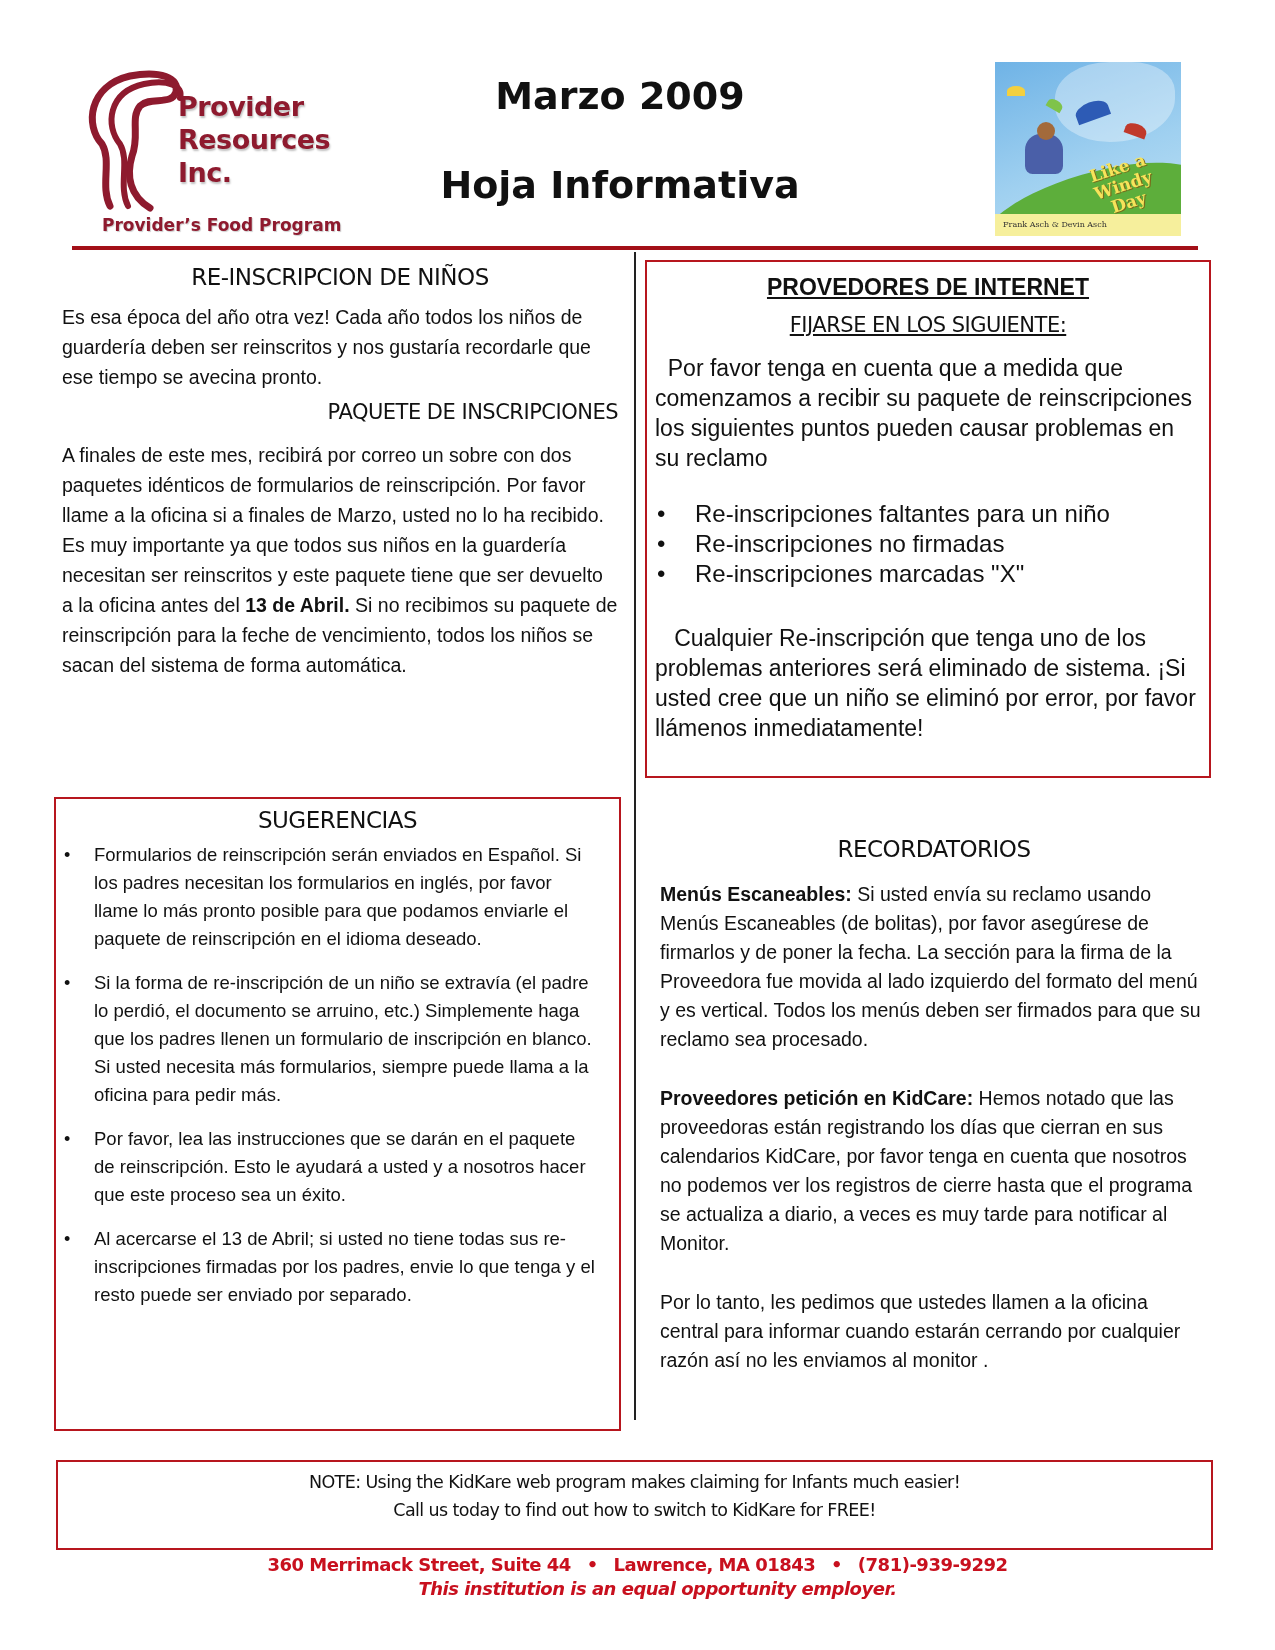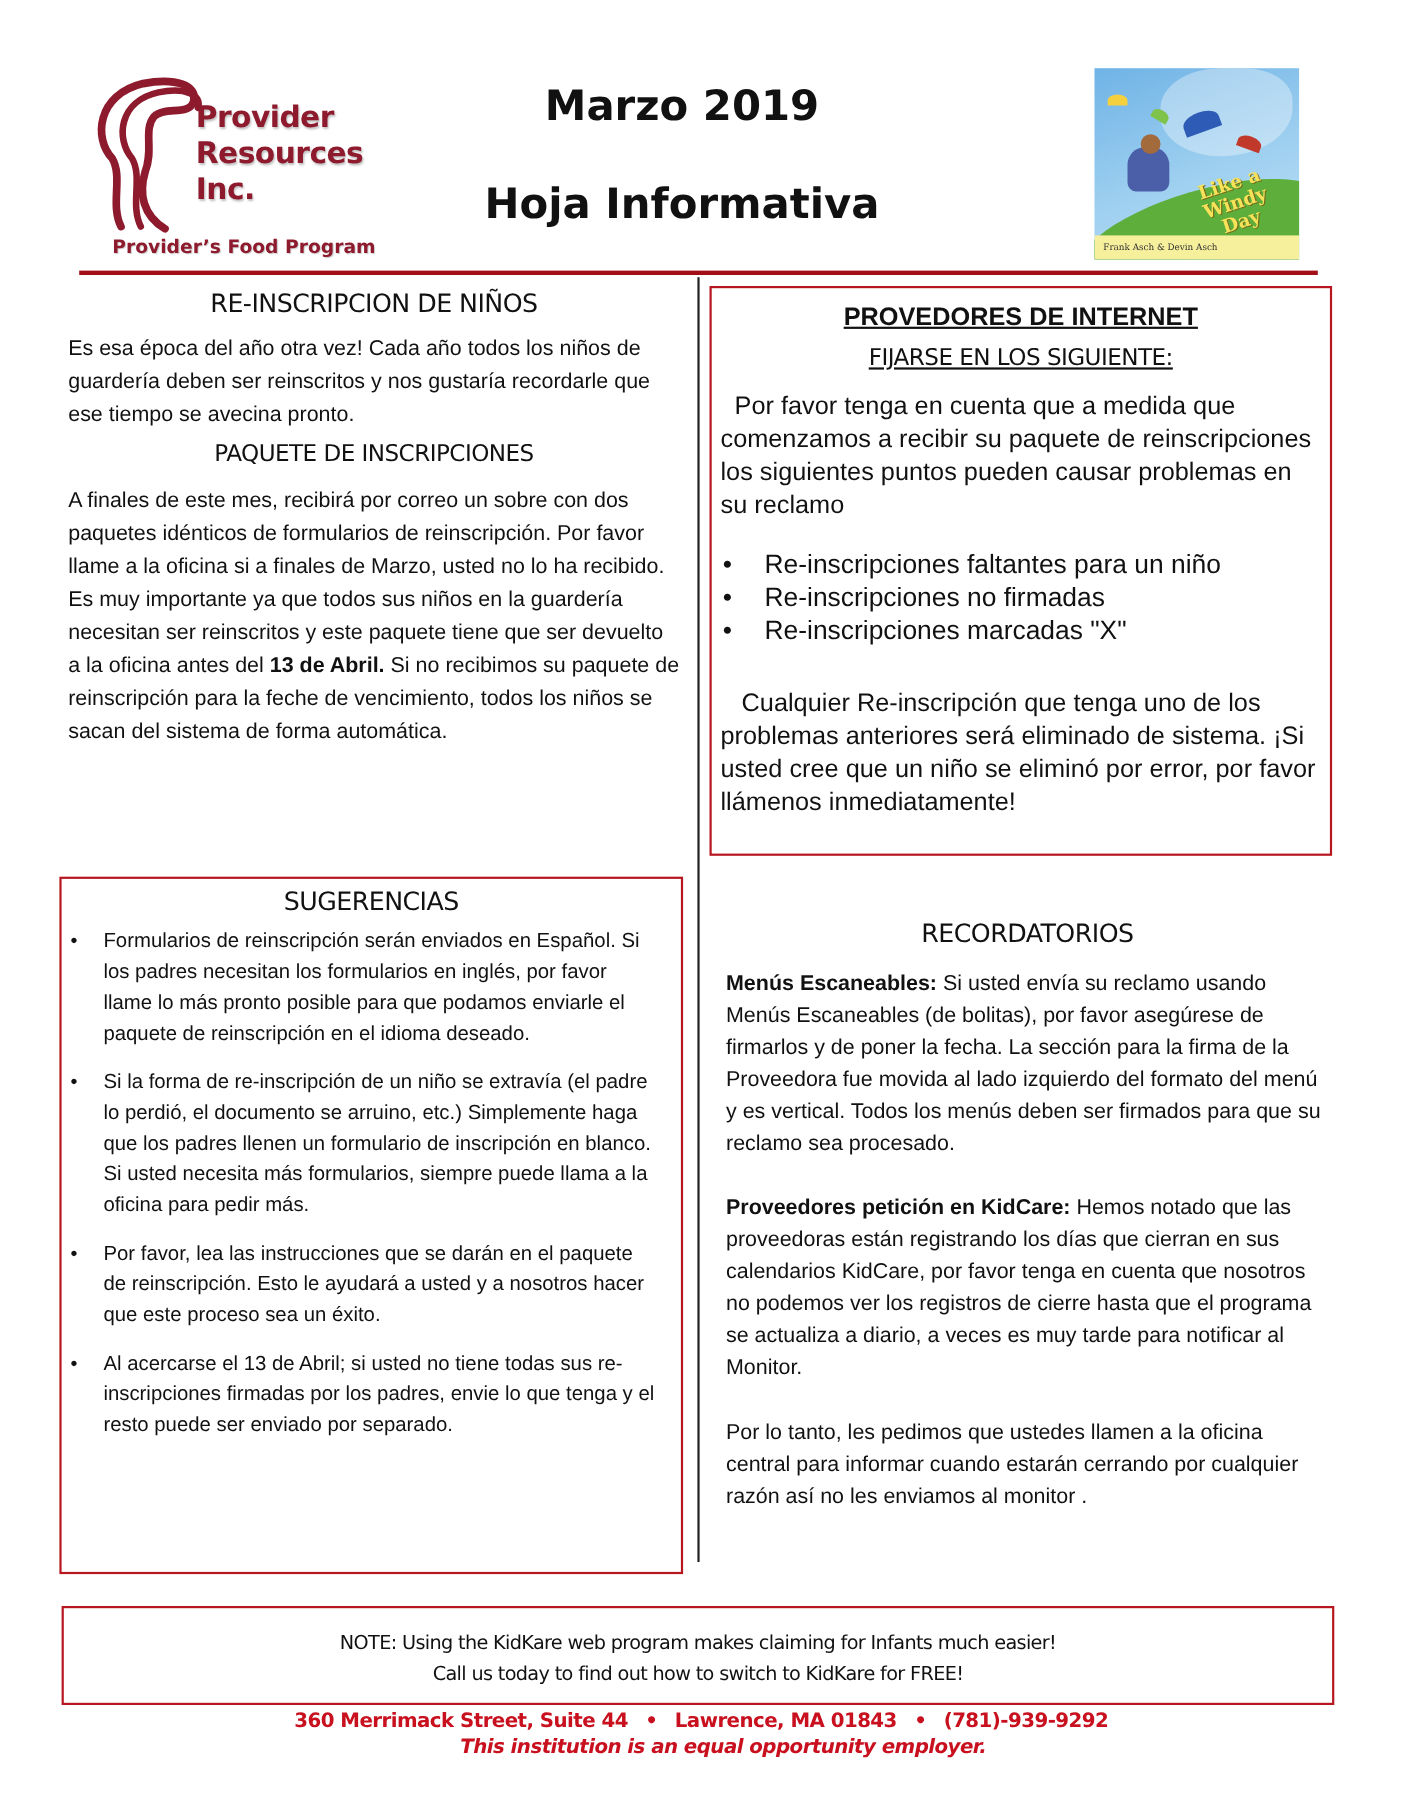--- a/index.html
+++ b/index.html
@@ -52,21 +52,21 @@
   .col-divider { position: absolute; left: 634px; top: 252px; width: 2px; height: 1168px; background: #222; }
 
   
   .sec-title { text-align: center; font-size: 23px; font-family: "DejaVu Sans", sans-serif;
                letter-spacing: -0.5px; }
   .body-text { font-size: 19.5px; line-height: 30px; }
 
   .left-intro { position: absolute; left: 62px; top: 264px; width: 556px; }
   .left-intro .sec-title { margin: 0 0 12px 0; }
   .left-intro p { margin: 0; }
-  .left-intro .sub-title { font-size: 21px; margin: 8px 0 16px 0; }
+  .left-intro .sub-title { font-size: 21px; margin: 8px 0 16px 0; text-align: right; }
 
   .sug-box { position: absolute; left: 54px; top: 797px; width: 567px; height: 634px;
              border: 2px solid #b7161e; box-sizing: border-box; }
   .sug-box .sec-title { margin-top: 8px; margin-bottom: 8px; }
   .sug-box ul { list-style: none; margin: 0; padding: 0 0 0 0; }
   .sug-box li { position: relative; padding-left: 38px; padding-right: 20px;
                 font-size: 18.5px; line-height: 28px; margin-bottom: 16px; }
   .sug-box li::before { content: "\2022"; position: absolute; left: 8px; top: 0; font-size: 18px; }
 
   .isp-box { position: absolute; left: 645px; top: 260px; width: 566px; height: 518px;
@@ -80,21 +80,21 @@
   .isp-box li { position: relative; padding-left: 40px; font-size: 24px; line-height: 30px; }
   .isp-box li::before { content: "\2022"; position: absolute; left: 2px; top: 0; }
 
   .recordatorios { position: absolute; left: 660px; top: 836px; width: 548px; }
   .recordatorios .sec-title { margin-bottom: 18px; }
   .recordatorios p { margin: 0 0 30px 0; font-size: 19.5px; line-height: 29px; }
   .recordatorios b { font-weight: bold; }
 
   .note-box { position: absolute; left: 56px; top: 1460px; width: 1157px; height: 90px;
               border: 2px solid #b7161e; box-sizing: border-box; text-align: center;
-              padding-top: 18px; font-family: "DejaVu Sans", sans-serif; font-size: 17.5px;
+              padding-top: 6px; font-family: "DejaVu Sans", sans-serif; font-size: 17.5px;
               line-height: 28px; letter-spacing: -0.6px; }
 
   .footer { position: absolute; left: 0; top: 1553px; width: 1275px; text-align: center; color: #c8101e;
             font-family: "DejaVu Sans", sans-serif; font-weight: bold; font-size: 18px; line-height: 24px;
             letter-spacing: -0.5px; }
   .footer .addr span.sep { margin: 0 10px; }
   .footer .eq { font-style: italic; padding-left: 40px; }
 </style>
 </head>
 <body>
@@ -105,21 +105,21 @@
     <path d="M48 140 C 38 120, 50 95, 40 78 C 25 60, 28 26, 64 18 C 88 13, 104 20, 100 32" fill="none" stroke="#8e1a2e" stroke-width="6" stroke-linecap="round"></path>
   </svg>
   <div class="brand">
     <div>Provider</div>
     <div>Resources</div>
     <div>Inc.</div>
   </div>
   <div class="tagline">Provider’s Food Program</div>
 </div>
 
-<div class="title1">Marzo 2019</div>
+<div class="title1">Marzo 2009</div>
 <div class="title2">Hoja Informativa</div>
 
 <div class="book">
   <div class="ghost"></div>
   <div class="u3"></div>
   <div class="u4"></div>
   <div class="umbrella"></div>
   <div class="u2"></div>
   <div class="hill"></div>
   <div class="girl"></div>

